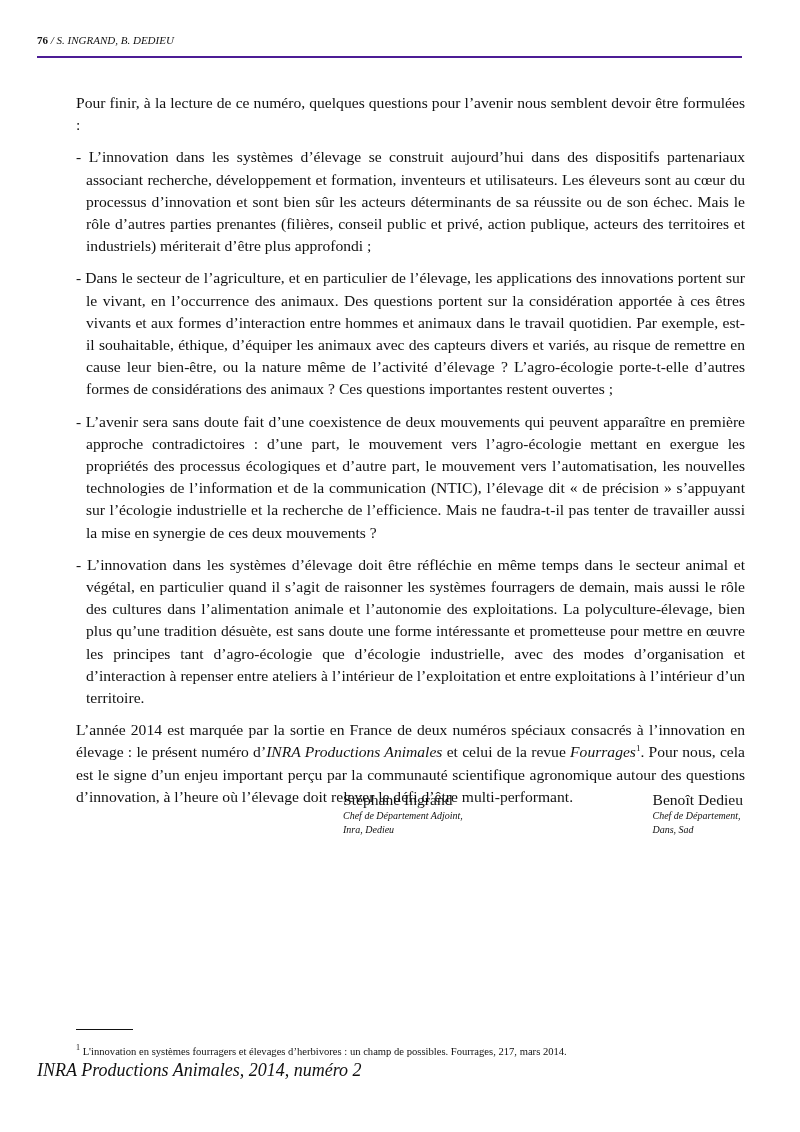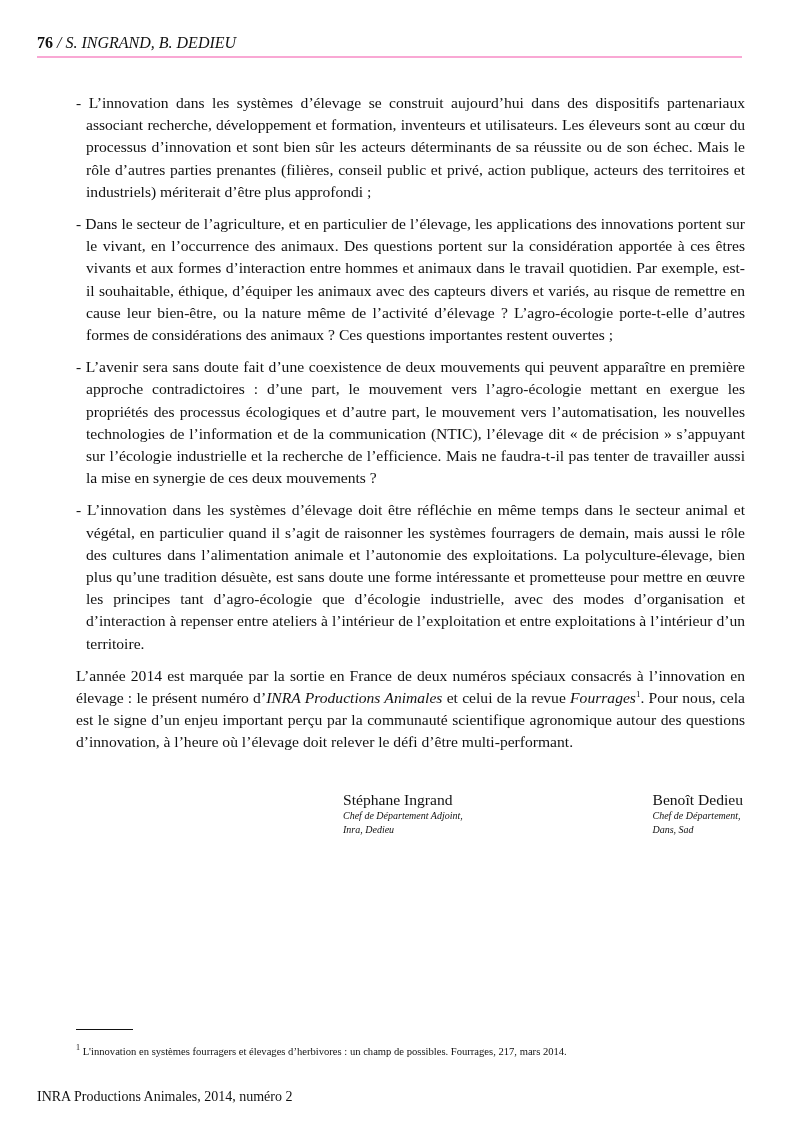--- a/index.html
+++ b/index.html
@@ -1,40 +1,41 @@
 <!DOCTYPE html>
 <html><head>
 <meta charset="utf-8">
 <style>
   html, body { margin:0; padding:0; background:#ffffff; }
   body { width:800px; height:1132px; position:relative; overflow:hidden; color:#111; font-family:"Liberation Serif", "DejaVu Serif", serif; }
-  .header { position:absolute; left:37px; top:34px; width:705px; height:22px; border-bottom:2px solid #f9a8d4; font-size:16px; font-style:italic; }
+  .header { position:absolute; left:37px; top:34px; width:705px; height:22px; border-bottom:2px solid #4c1d95; font-size:11px; font-style:italic; }
   .header .pg { font-weight:bold; font-style:normal; }
   .body { position:absolute; left:76px; top:92px; width:669px; font-size:15.6px; line-height:22.2px; text-align:justify; }
   .body p { margin:0 0 10px 0; }
   .item { margin:0 0 10px 0; padding-left:10px; text-indent:-10px;font-family:Liberation Serif, serif; }
   .sig { position:absolute; top:791px; font-size:15.6px; line-height:18px; }
   .sig .role { font-style:italic; font-size:10px; line-height:14px; }
   .sig-left { left:343px; }
   .sig-right { right:57px; text-align:left; }
   .fn-rule { position:absolute; left:76px; top:1029px; width:57px; border-top:1px solid #111; }
   .footnote { position:absolute; left:76px; top:1043px; font-size:10.6px; }
   .footnote sup { font-size:8px; }
-  .footer { position:absolute; left:37px; top:1089px; font-size:14px; }
+  .footer { position:absolute; left:37px; top:1060px; font-size:18px; font-style:italic; }
   .sup { font-size:9px; vertical-align:super; line-height:0; }
   em { font-style:italic; }
 </style>
 </head>
 <body>
 
 <div class="header">
   <span class="pg">76</span><span> / S. INGRAND, B. DEDIEU</span>
 </div>
 
 <div class="body">
+  <p>Pour finir, à la lecture de ce numéro, quelques questions pour l’avenir nous semblent devoir être formulées :</p>
   <div class="item">- L’innovation dans les systèmes d’élevage se construit aujourd’hui dans des dispositifs partenariaux associant recherche, développement et formation, inventeurs et utilisateurs. Les éleveurs sont au cœur du processus d’innovation et sont bien sûr les acteurs déterminants de sa réussite ou de son échec. Mais le rôle d’autres parties prenantes (filières, conseil public et privé, action publique, acteurs des territoires et industriels) mériterait d’être plus approfondi ;</div>
   <div class="item">- Dans le secteur de l’agriculture, et en particulier de l’élevage, les applications des innovations portent sur le vivant, en l’occurrence des animaux. Des questions portent sur la considération apportée à ces êtres vivants et aux formes d’interaction entre hommes et animaux dans le travail quotidien. Par exemple, est-il souhaitable, éthique, d’équiper les animaux avec des capteurs divers et variés, au risque de remettre en cause leur bien-être, ou la nature même de l’activité d’élevage ? L’agro-écologie porte-t-elle d’autres formes de considérations des animaux ? Ces questions importantes restent ouvertes ;</div>
   <div class="item">- L’avenir sera sans doute fait d’une coexistence de deux mouvements qui peuvent apparaître en première approche contradictoires : d’une part, le mouvement vers l’agro-écologie mettant en exergue les propriétés des processus écologiques et d’autre part, le mouvement vers l’automatisation, les nouvelles technologies de l’information et de la communication (NTIC), l’élevage dit « de précision » s’appuyant sur l’écologie industrielle et la recherche de l’efficience. Mais ne faudra-t-il pas tenter de travailler aussi la mise en synergie de ces deux mouvements ?</div>
   <div class="item">- L’innovation dans les systèmes d’élevage doit être réfléchie en même temps dans le secteur animal et végétal, en particulier quand il s’agit de raisonner les systèmes fourragers de demain, mais aussi le rôle des cultures dans l’alimentation animale et l’autonomie des exploitations. La polyculture-élevage, bien plus qu’une tradition désuète, est sans doute une forme intéressante et prometteuse pour mettre en œuvre les principes tant d’agro-écologie que d’écologie industrielle, avec des modes d’organisation et d’interaction à repenser entre ateliers à l’intérieur de l’exploitation et entre exploitations à l’intérieur d’un territoire.</div>
   <p><span>L’année 2014 est marquée par la sortie en France de deux numéros spéciaux consacrés à l’innovation en élevage : le présent numéro d’</span><em>INRA Productions Animales</em><span> et celui de la revue </span><em>Fourrages</em><span class="sup">1</span><span>. Pour nous, cela est le signe d’un enjeu important perçu par la communauté scientifique agronomique autour des questions d’innovation, à l’heure où l’élevage doit relever le défi d’être multi-performant.</span></p>
 </div>
 
 <div class="sig sig-left">
   <div>Stéphane Ingrand</div>
   <div class="role">Chef de Département Adjoint,</div>

